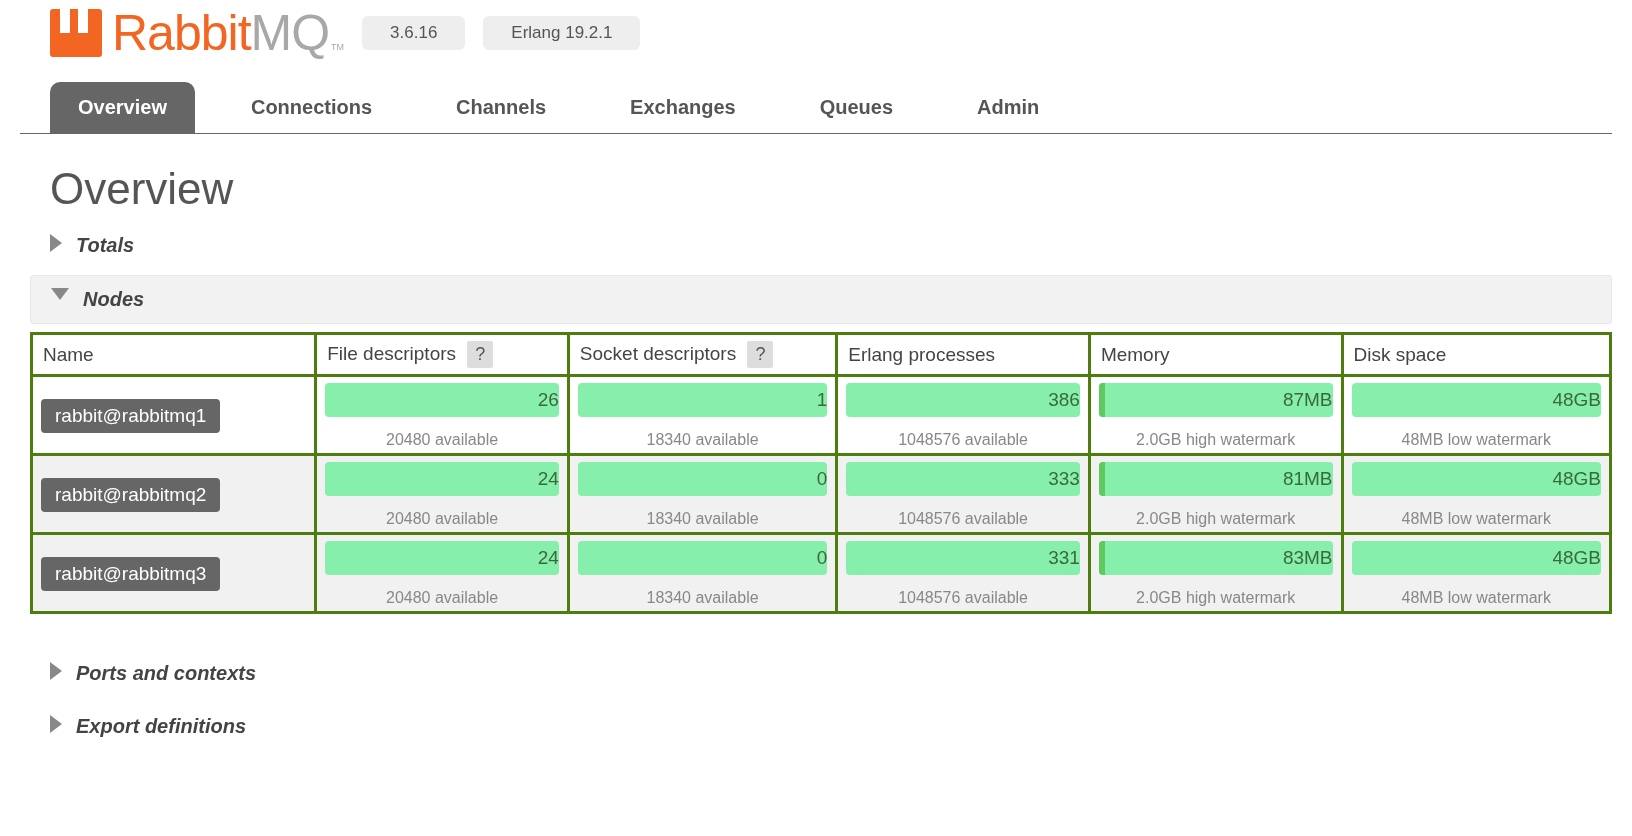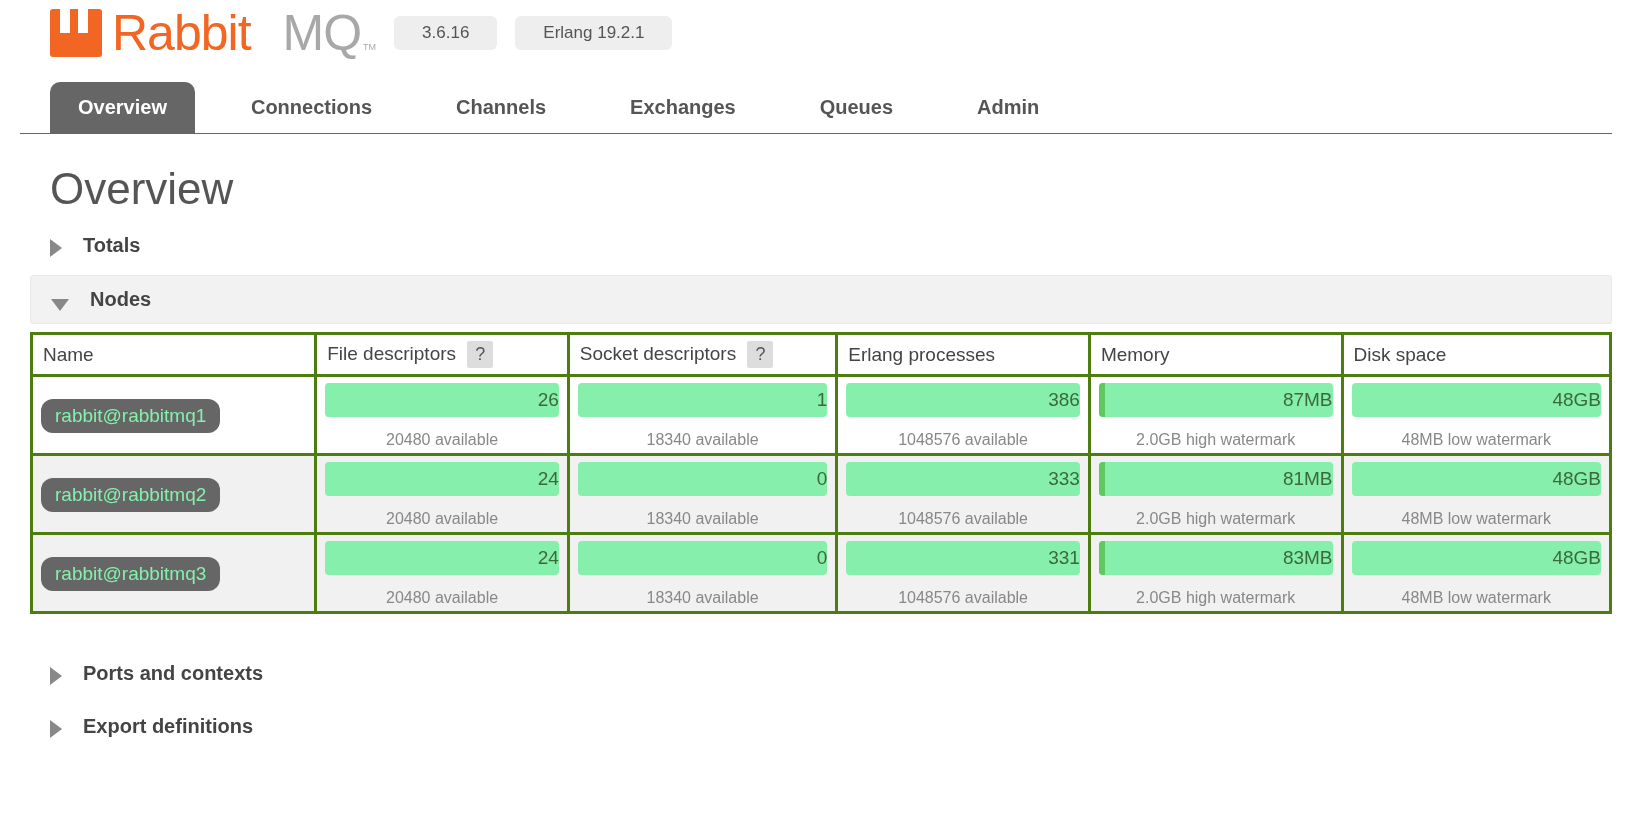--- a/index.html
+++ b/index.html
@@ -39,21 +39,21 @@
   }
   .logo-icon::after {
     top: 0; left: 28px; width: 10px; height: 24px;
   }
   .logo-text {
     font-size: 50px;
     font-weight: 400;
     letter-spacing: -1px;
   }
   .logo-text .orange { color: #f26522; }
-  .logo-text .grey { color: #a8a8a8; margin-left: 32px; }
+  .logo-text .grey { color: #a8a8a8; }
   .logo-tm { font-size: 9px; color: #a8a8a8; align-self: flex-end; margin-bottom: 10px; margin-left: -2px;}
   .version-badge {
     background: #eee;
     padding: 7px 28px;
     border-radius: 6px;
     font-size: 17px;
     color: #555;
   }
   .tabs {
     display: flex;
@@ -79,24 +79,25 @@
     font-size: 44px;
     font-weight: 400;
     color: #555;
     margin: 30px 0 8px 30px;
   }
   .section {
     margin: 6px 0 0 10px;
   }
   .section-header {
     display: flex;
-    align-items: flex-end;
-    gap: 21px;
+    align-items: flex-start;
+    gap: 14px;
     padding: 12px 20px;
     cursor: pointer;
+    font-style: italic;
   }
   .section.expanded .section-header {
     background: #f2f2f2;
     border: 1px solid #e8e8e8;
     border-radius: 3px;
   }
   .section-header .chev {
     width: 0; height: 0;
     display: inline-block;
   }
@@ -143,24 +144,24 @@
     background: #ddd;
     color: #555;
     font-size: 18px;
     padding: 3px 8px;
     margin-left: 6px;
     border-radius: 2px;
     cursor: pointer;
   }
   .node-name {
     background: #666;
-    color: #86efac;
+    color: #ffffff;
     font-size: 19px;
     padding: 6px 14px;
-    border-radius: 12px;
+    border-radius: 4px;
     display: inline-block;
     cursor: pointer;
   }
   .stat-cell {
     text-align: center;
   }
   .stat-bar {
     background: #86efac;
     border-radius: 4px;
     font-size: 19px;

